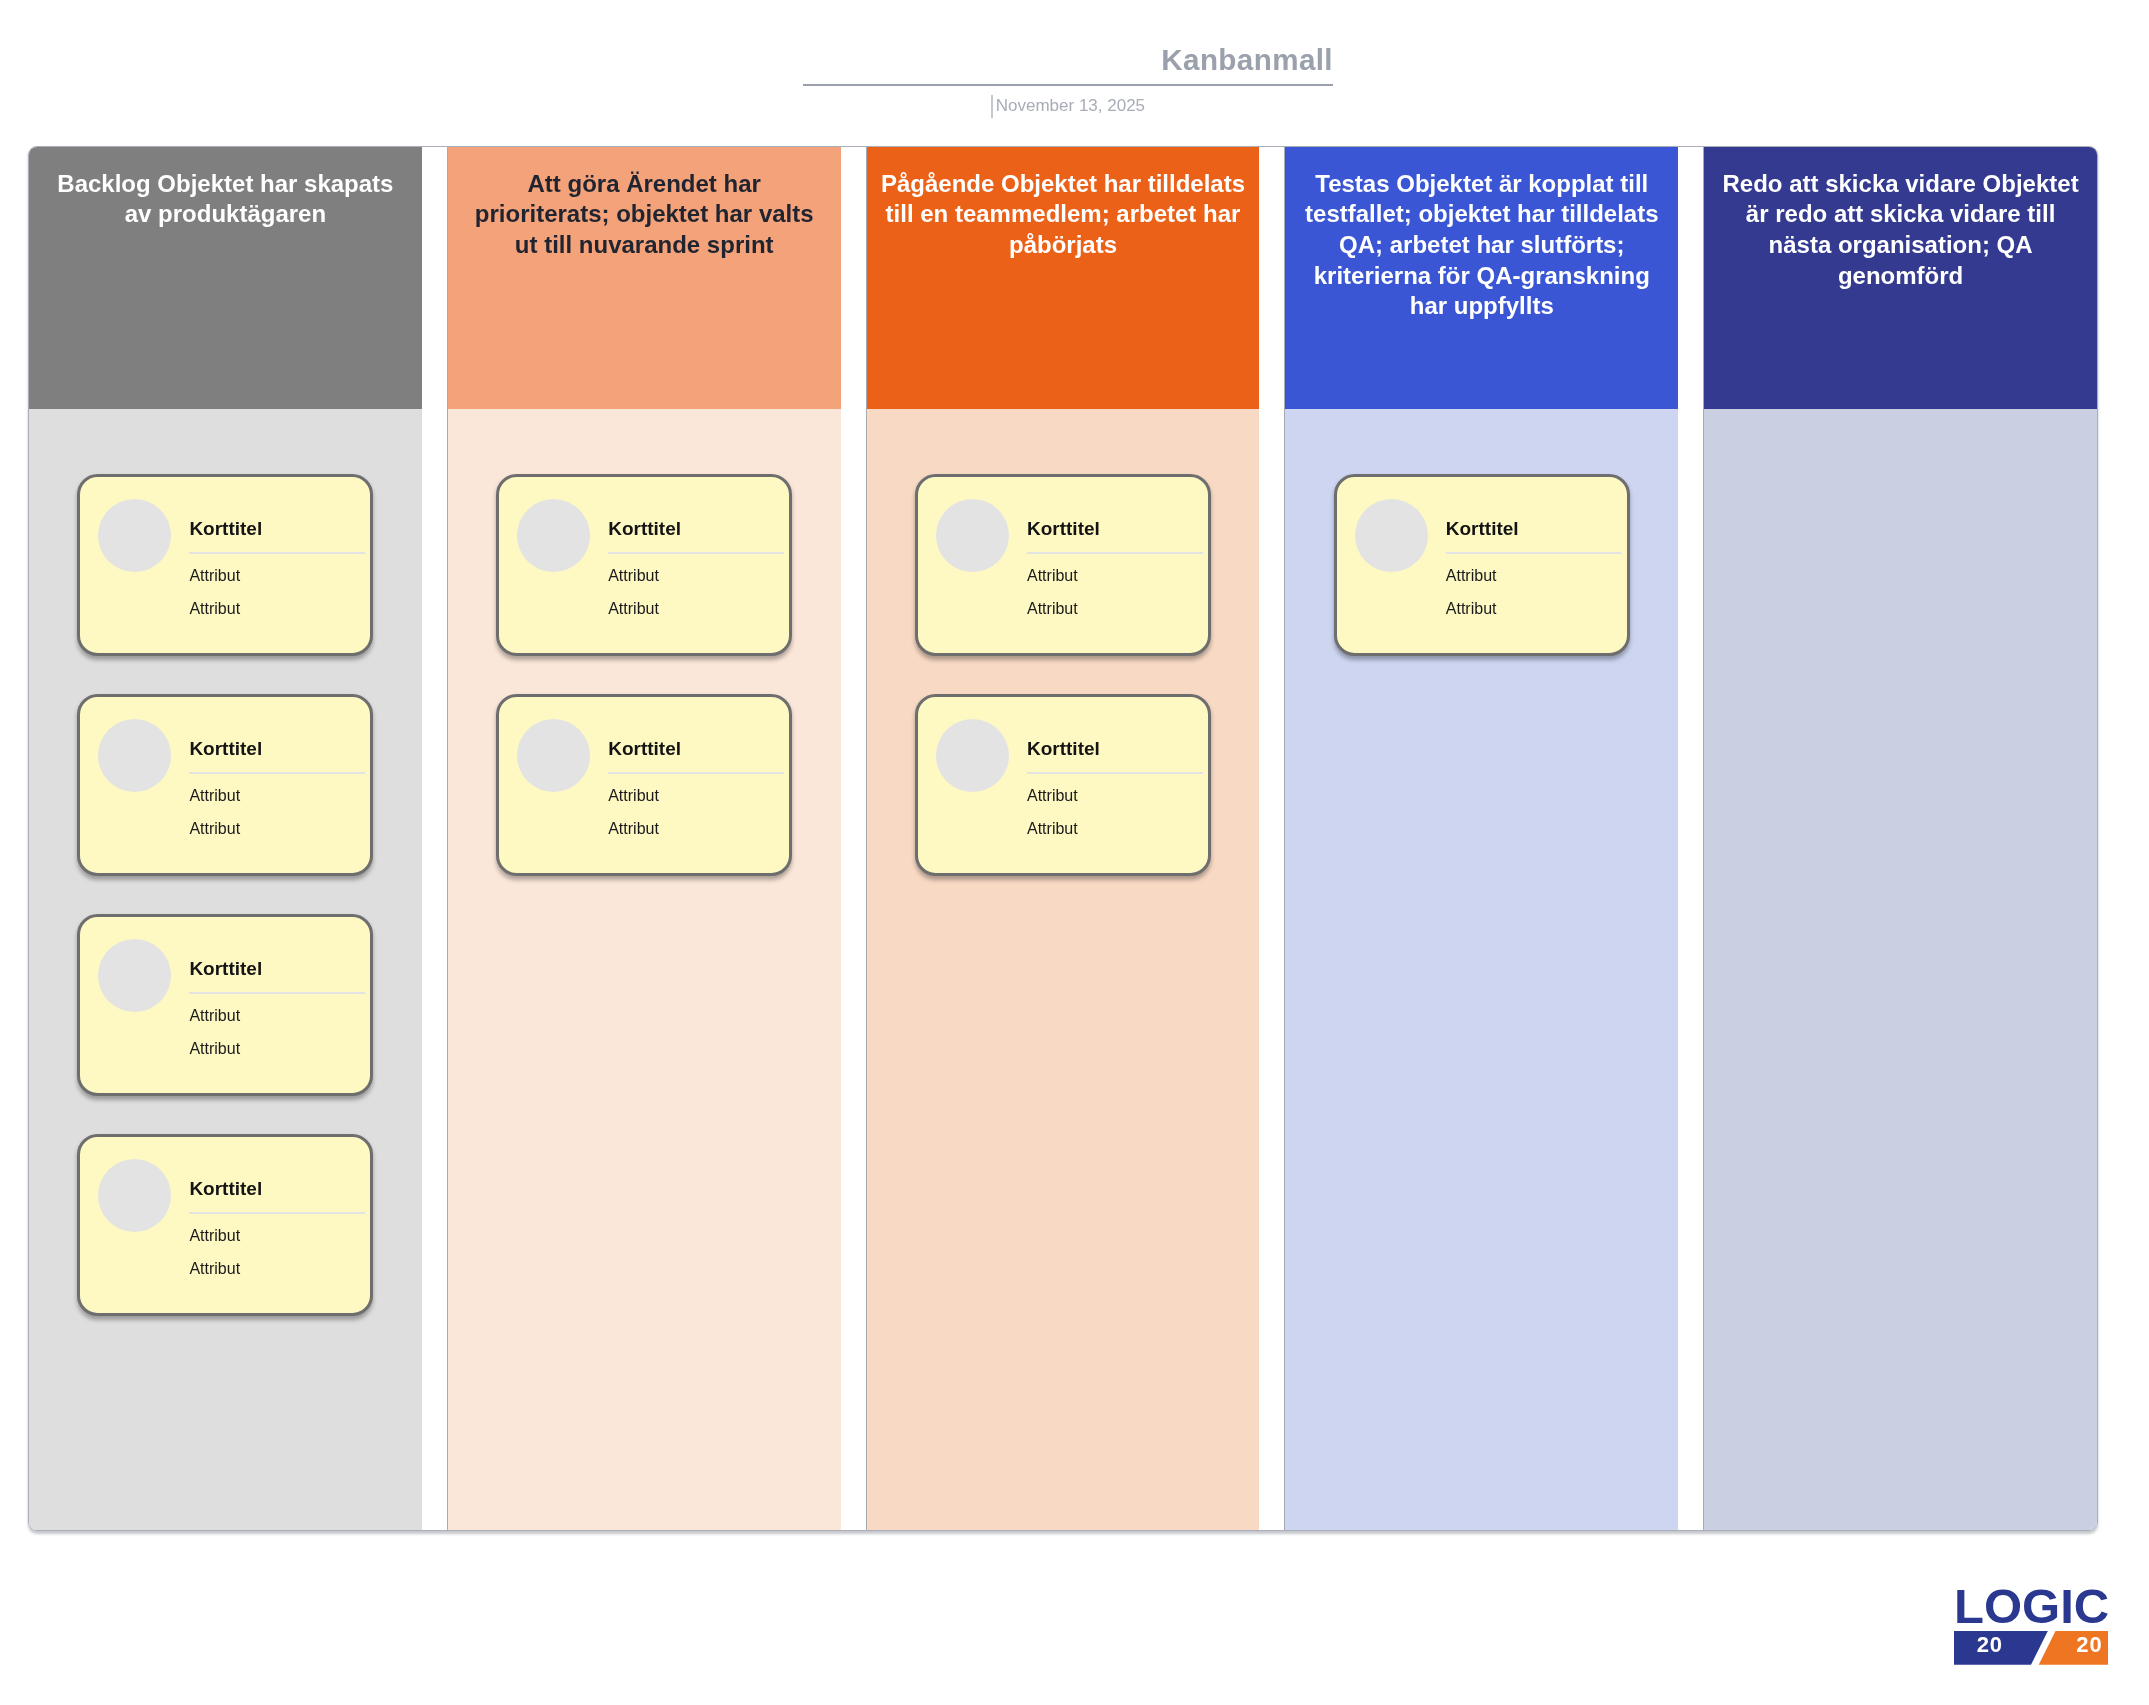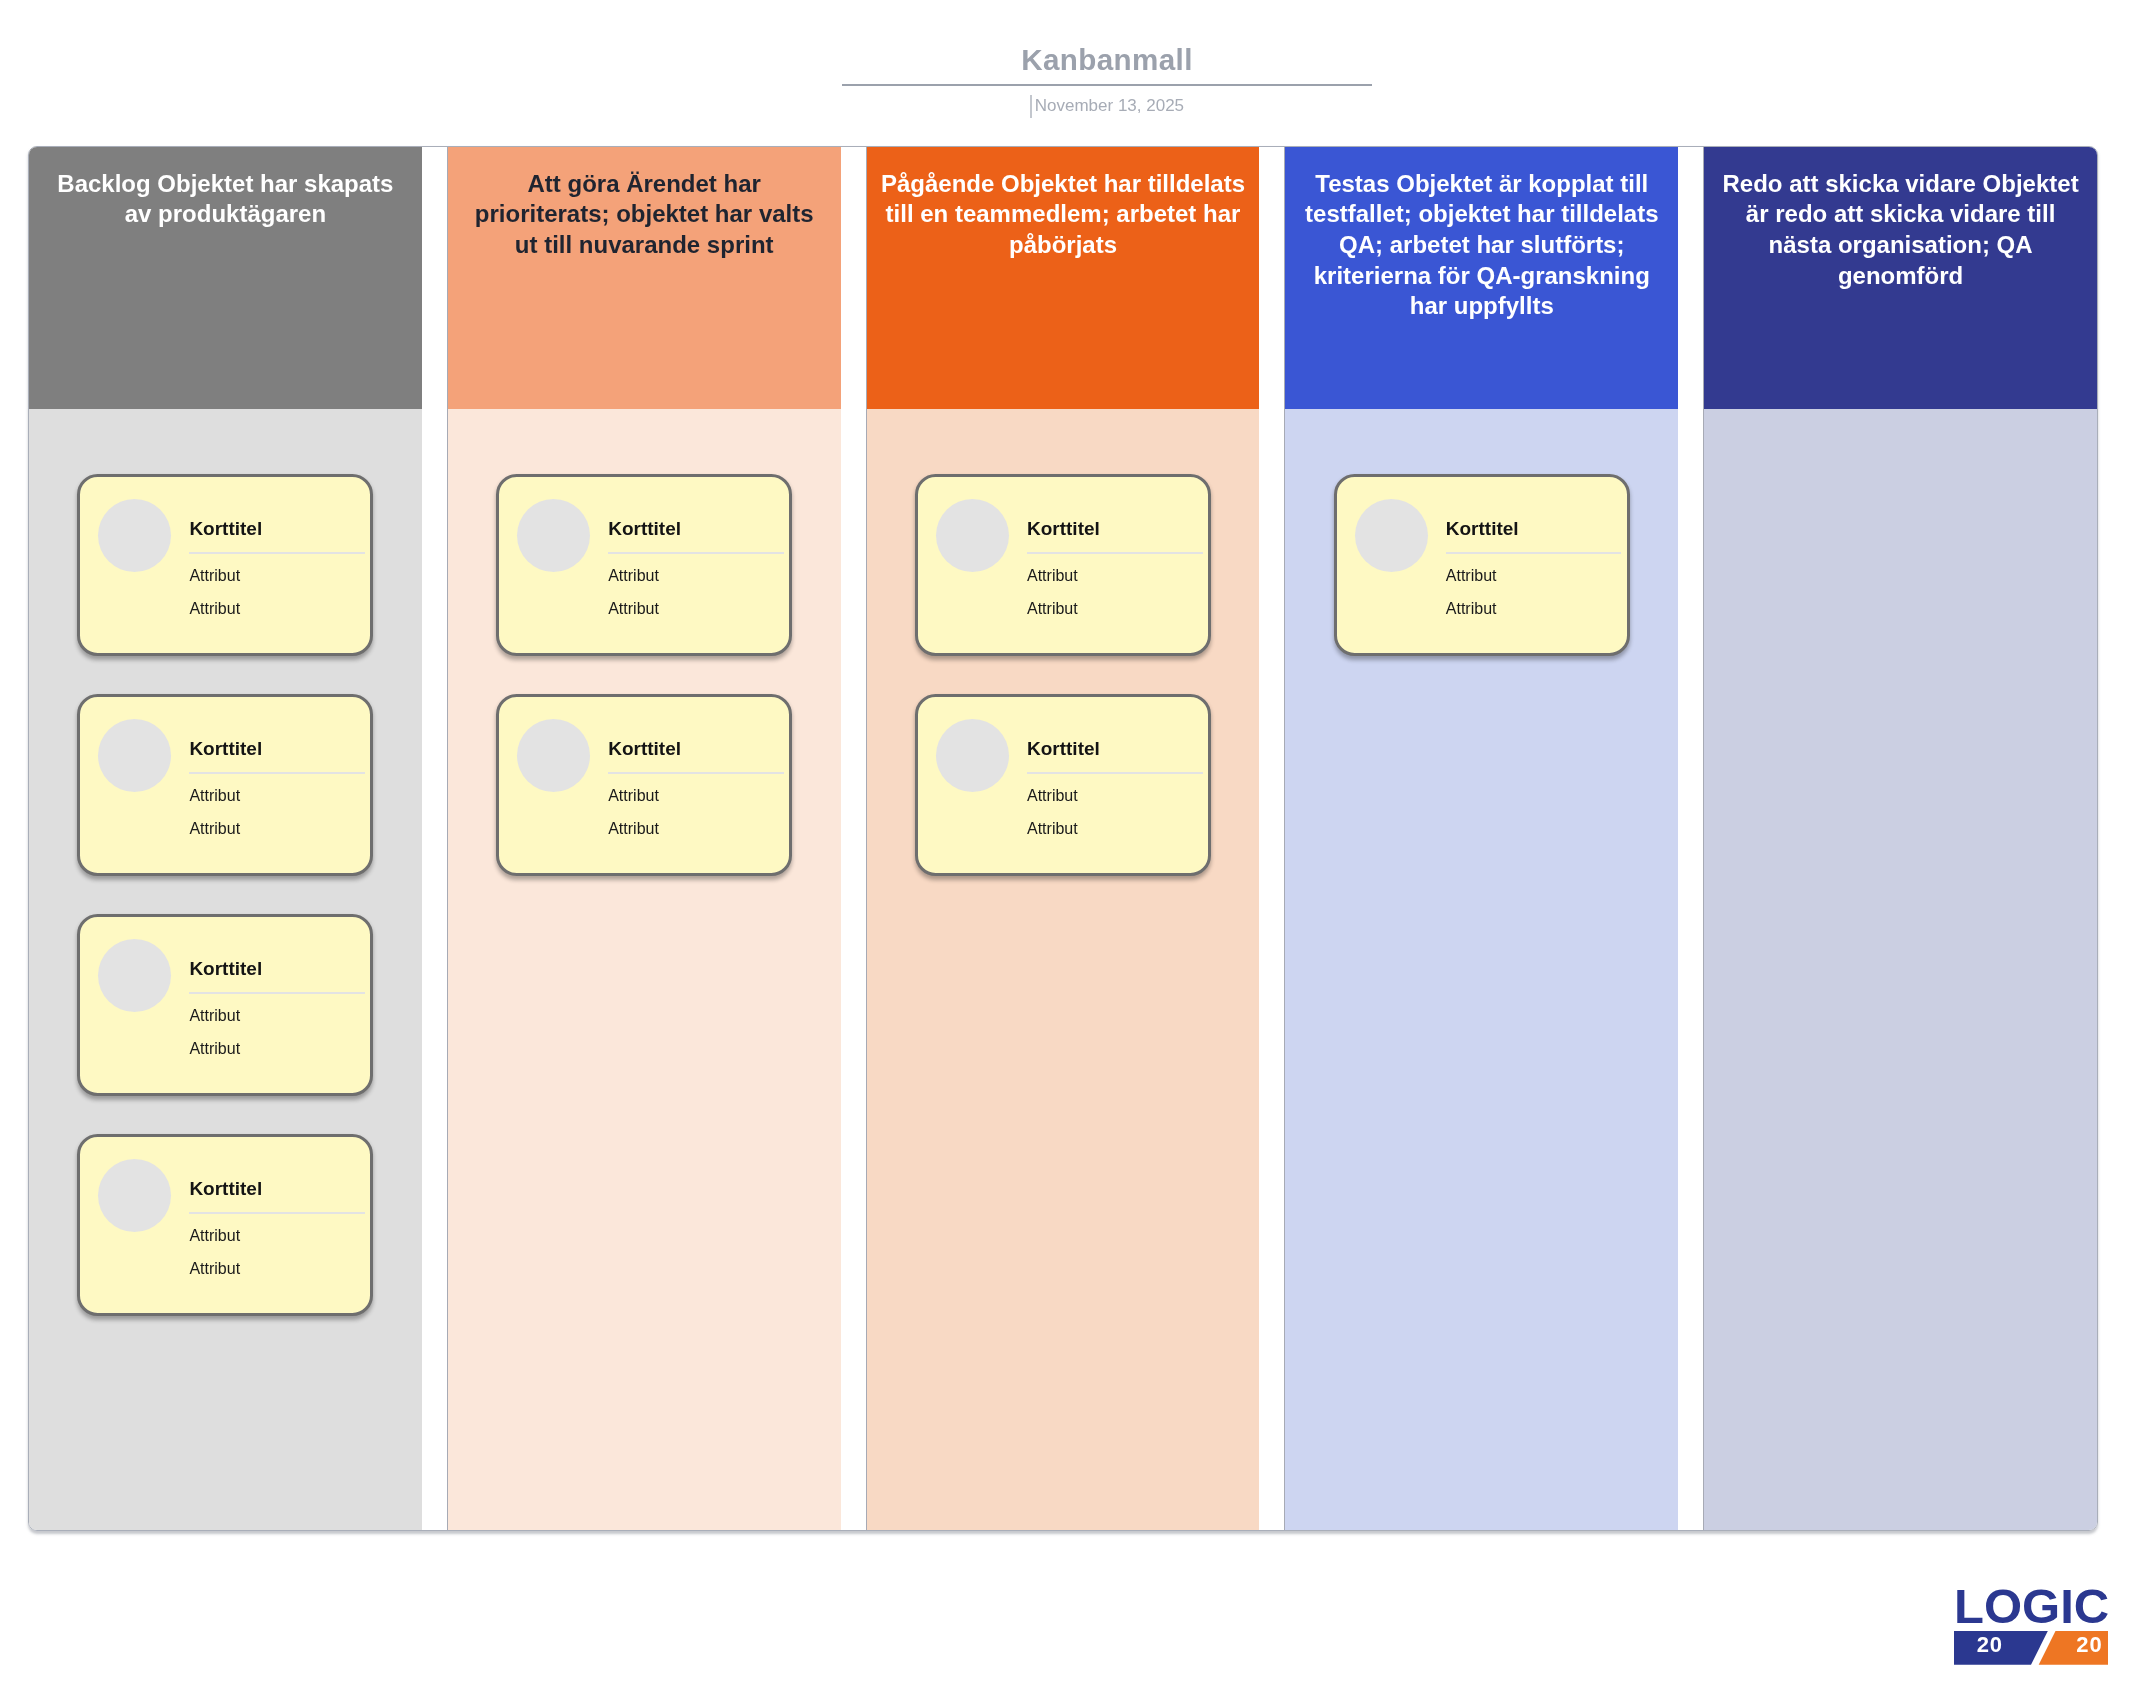--- a/index.html
+++ b/index.html
@@ -9,24 +9,24 @@
     width: 2149px;
     height: 1705px;
     background: #ffffff;
     font-family: "Liberation Sans", "DejaVu Sans", sans-serif;
     overflow: hidden;
   }
 
   
   .title-wrap {
     position: absolute;
-    left: 842px;
+    left: 803px;
     top: 43px;
     width: 530px;
-    text-align: center;
+    text-align: right;
   }
   .doc-title {
     font-size: 29.6px;
     font-weight: bold;
     color: #9BA1AC;
     letter-spacing: 0.4px;
   }
   .title-divider {
     margin-top: 7.2px;
     height: 1.8px;

